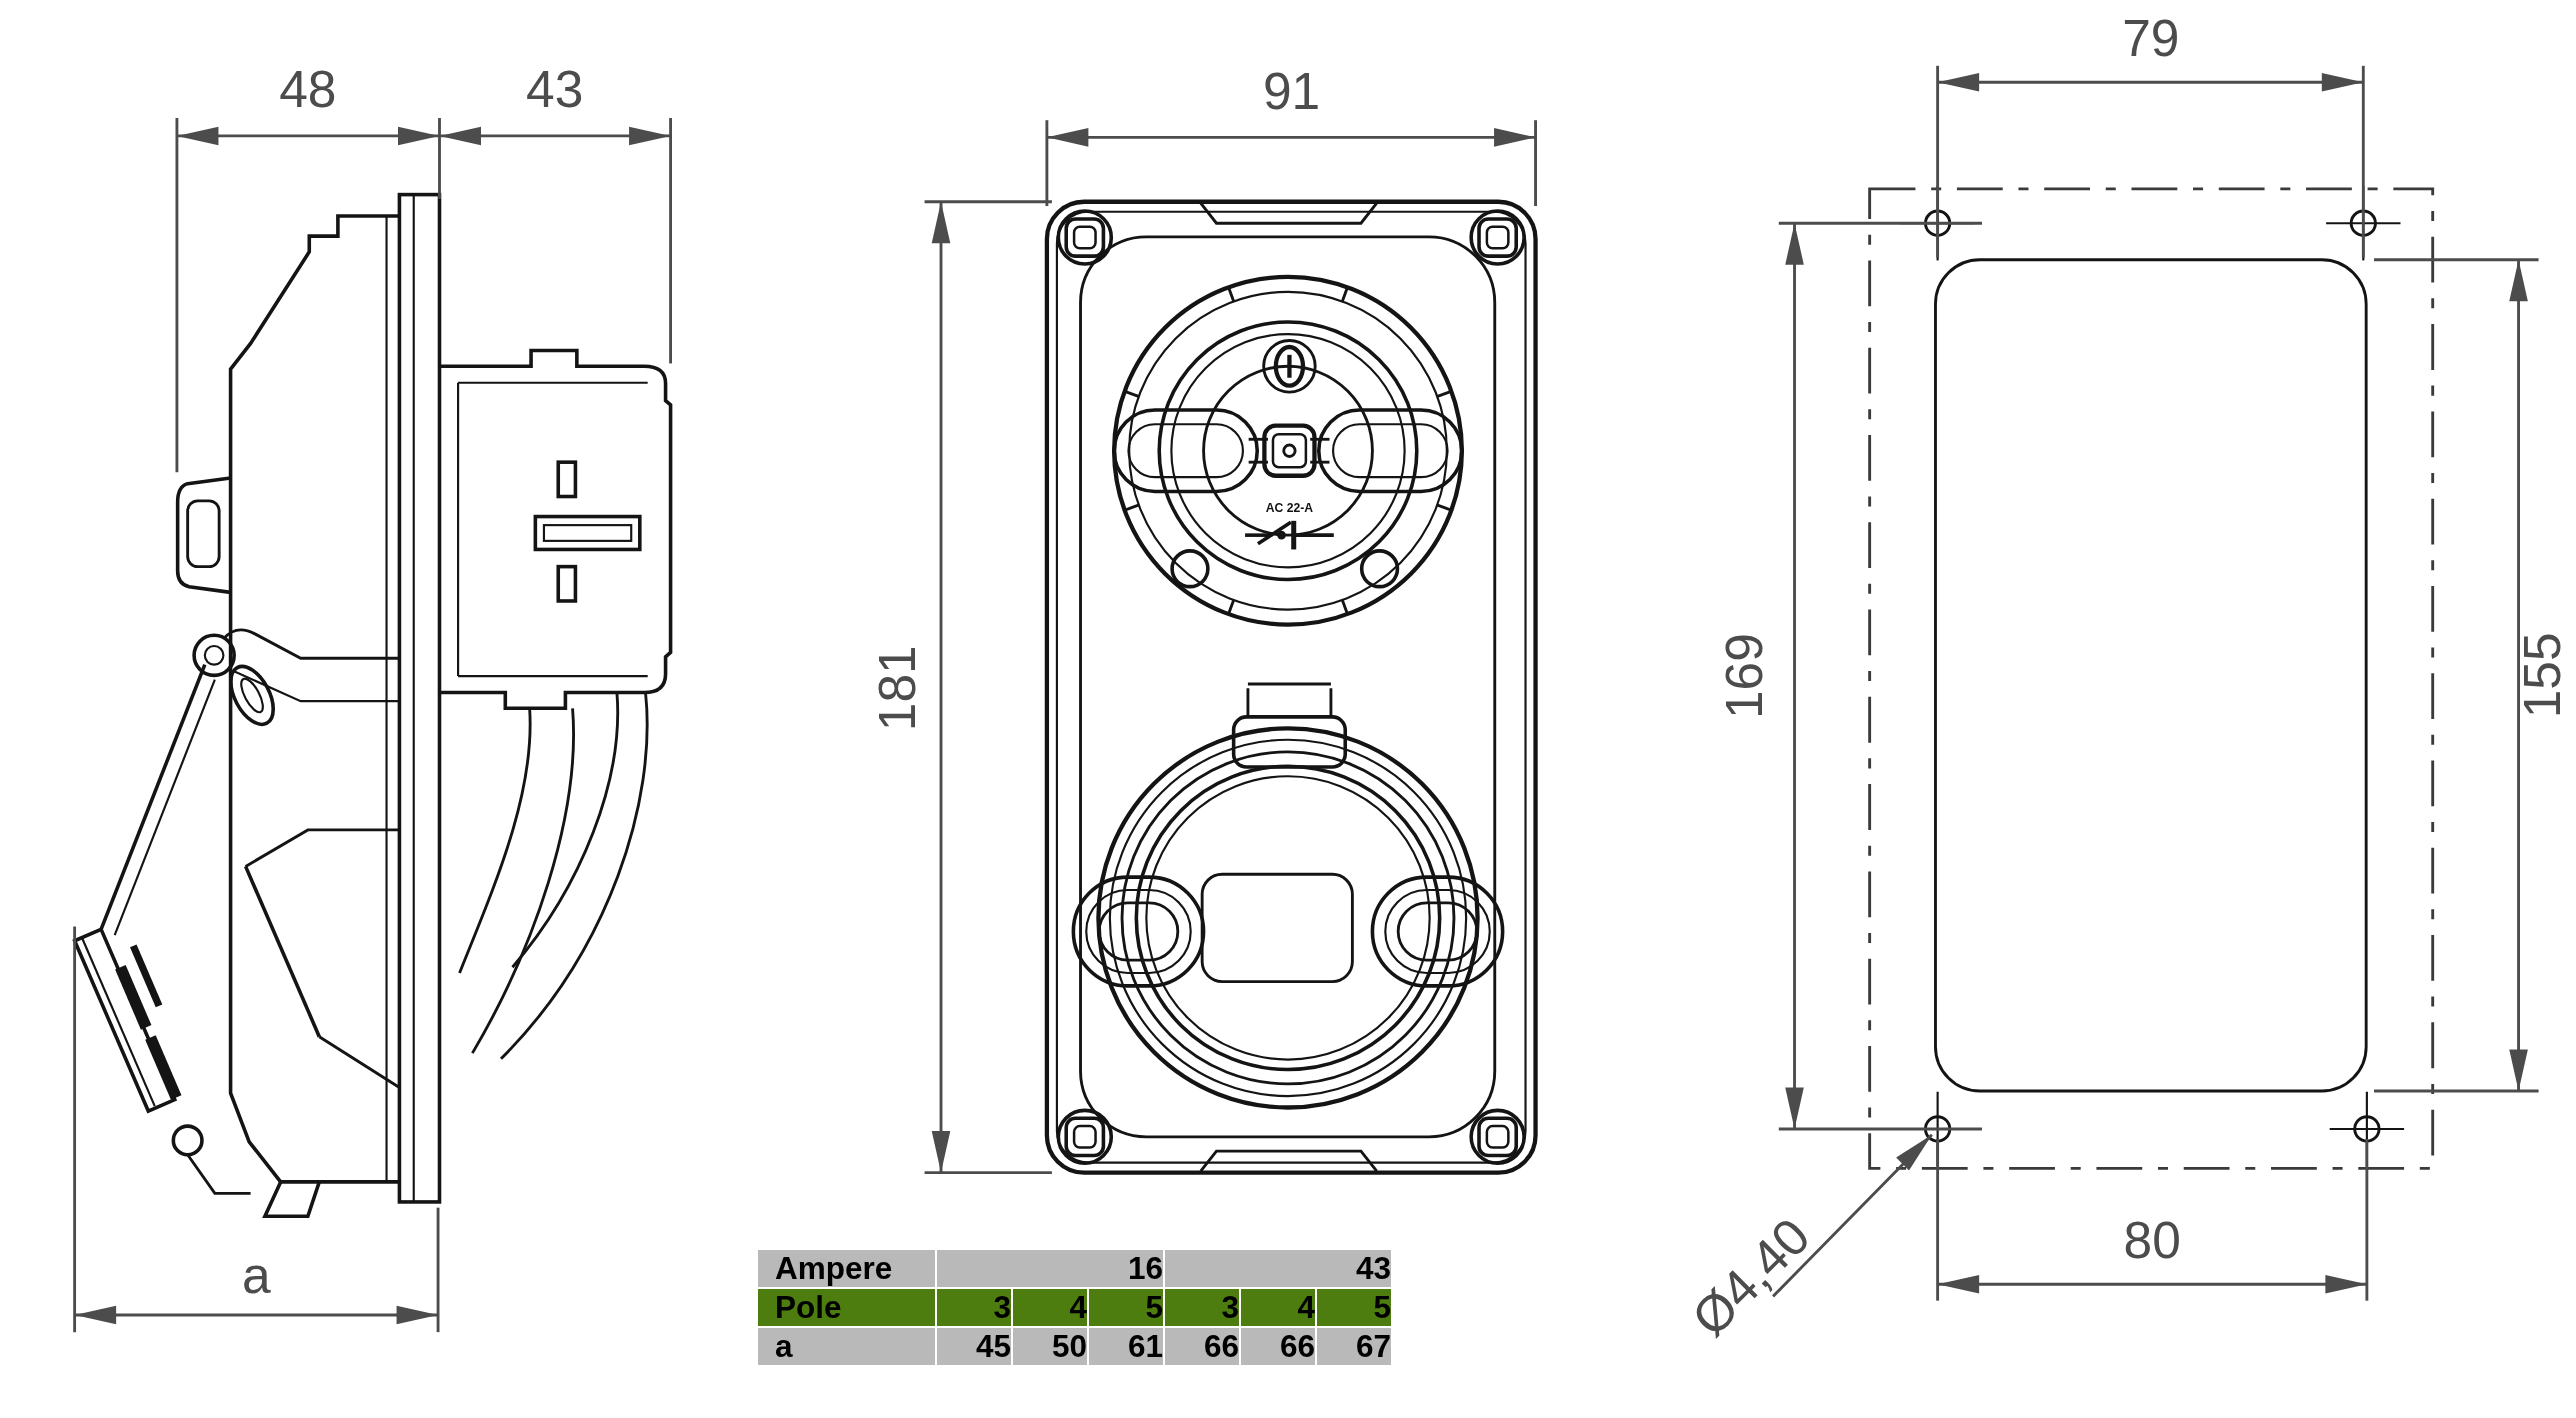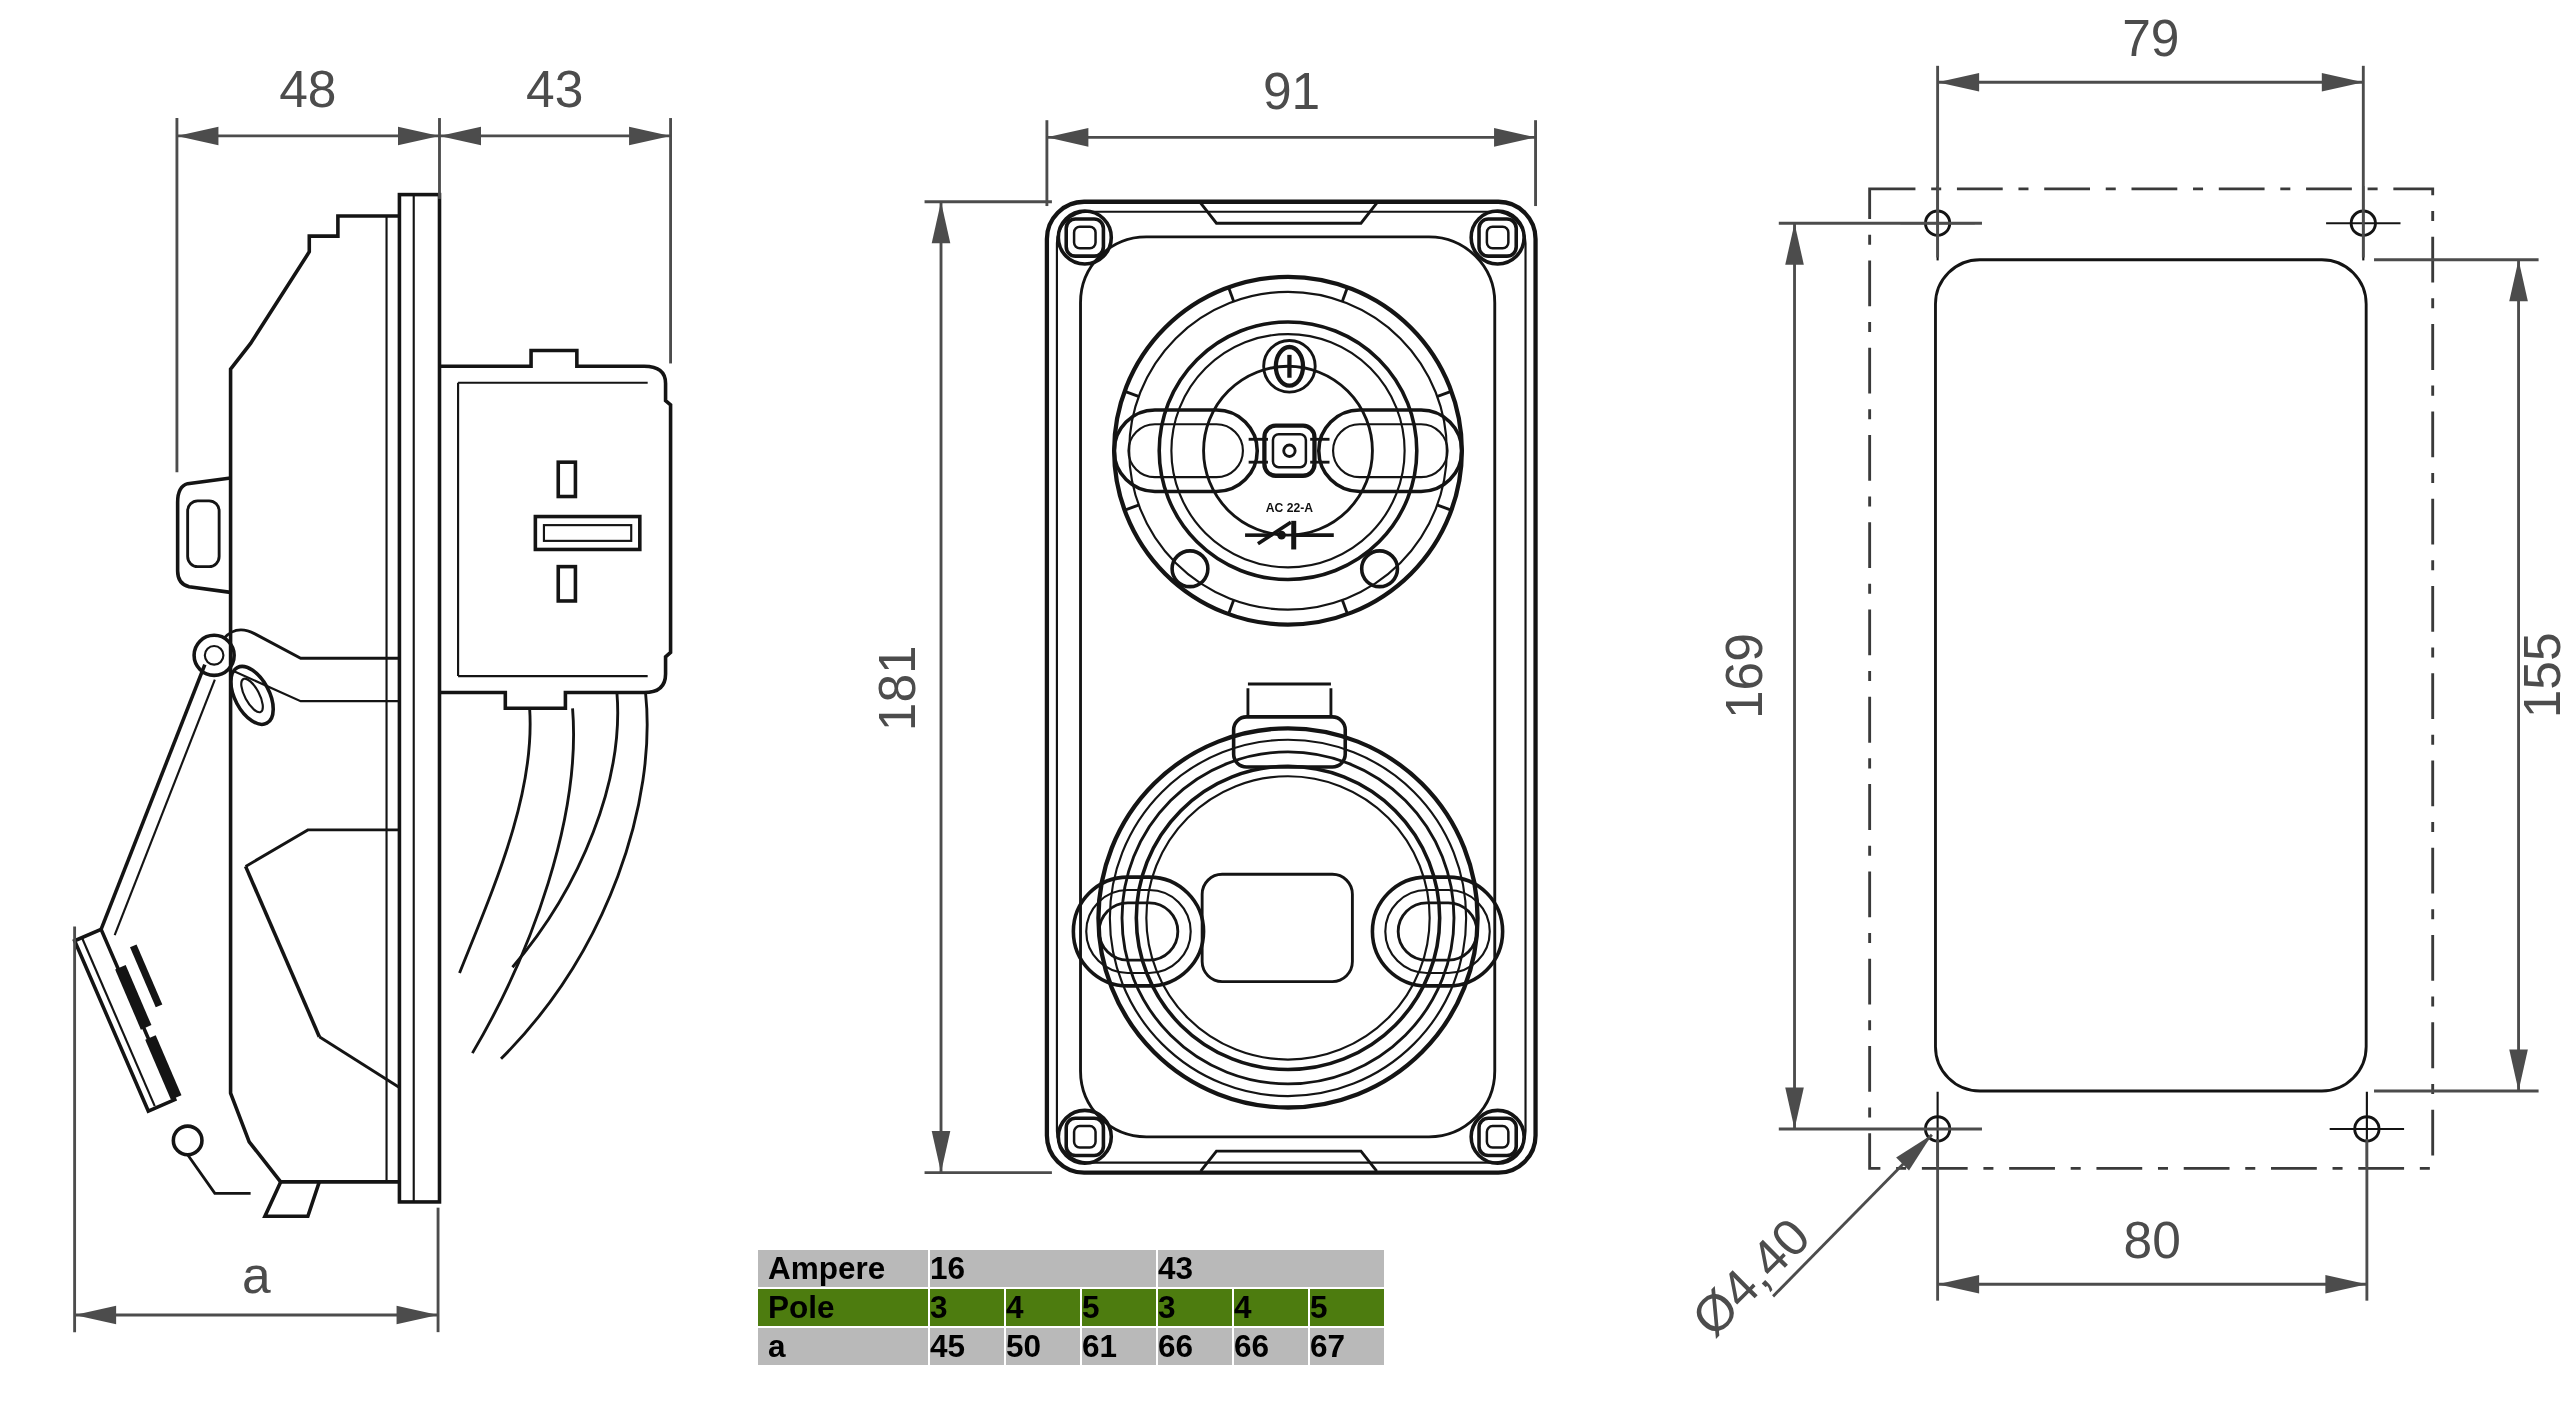--- a/index.html
+++ b/index.html
@@ -10,22 +10,22 @@
   .thin{stroke:#141414;fill:none;}
   .dim{stroke:#4c4c4c;fill:none;stroke-width:4;}
   .dimfill{fill:#4c4c4c;stroke:none;}
   .dim-t{fill:#4c4c4c;font-size:72px;font-family:"Liberation Sans",sans-serif;}
   .mark-t{fill:#111111;font-size:17px;font-weight:bold;font-family:"Liberation Sans",sans-serif;}
   .phantom{stroke:#3a3a3a;fill:none;stroke-width:4;stroke-dasharray:64 22 14 22;}
   
   #spec-table-wrap{position:absolute;left:756px;top:1248px;}
   table.spec{border-collapse:separate;border-spacing:2.9px;}
   table.spec td{height:37px;font-size:31.5px;font-weight:bold;color:#000;
-                text-align:left;vertical-align:middle;padding:0;line-height:37px;}
-  table.spec td.lab{text-align:left;padding-left:10px;width:160px;}
+                text-align:right;vertical-align:middle;padding:0;line-height:37px;}
+  table.spec td.lab{text-align:left;padding-left:17px;width:160px;}
   table.spec td.v{width:74px;}
   .c-dark{background:#b9b9b9;}
   .c-light{background:#4d7c0f;}
 </style>
 </head>
 <body>
 
 <div id="stage">
 <svg width="2576" height="1418" viewBox="0 0 3600 1982">
 

